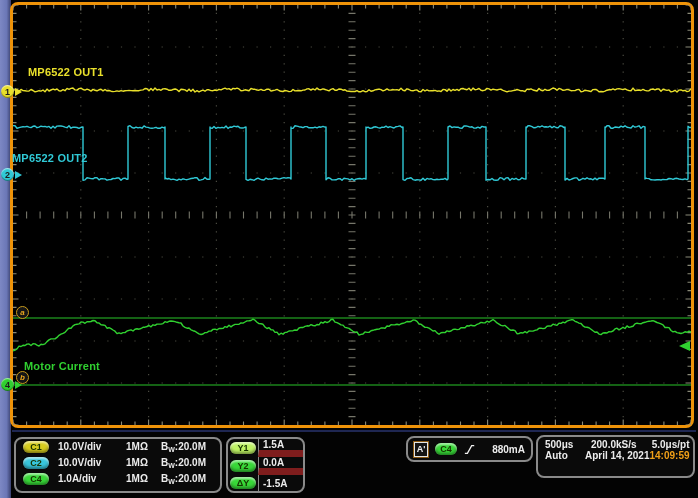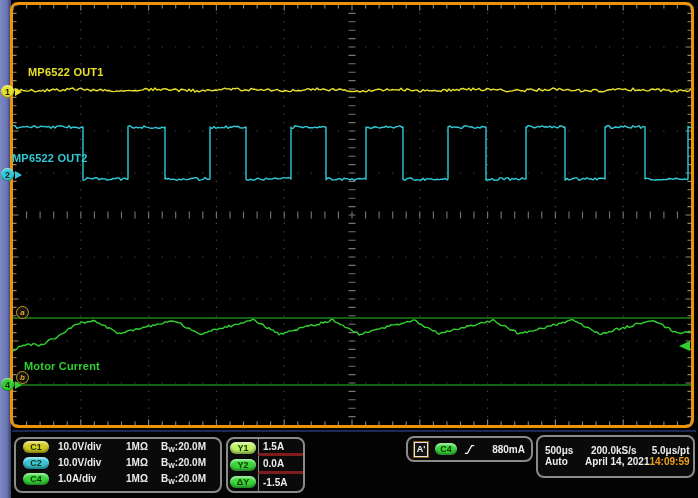--- a/index.html
+++ b/index.html
@@ -36,30 +36,30 @@
         box-shadow:inset 0 2px 2px rgba(255,255,255,.55), inset 0 -2px 3px rgba(0,0,0,.4), 0 0 1px #000;}
   .ch-scale{margin-left:9px;width:68px;}
   .ch-imp{width:32px;}
   .ch-bw{margin-left:3px;}
   sub{font-size:7px;vertical-align:-2px;}
 
   .panel-cursors{left:226px;top:437px;width:79px;height:56px;padding:0;display:grid;
                  grid-template-columns:30px 1fr;grid-template-rows:1fr 1fr 1fr;}
   .cur-badge-cell{display:flex;align-items:center;justify-content:center;}
   .cur-val-cell{display:flex;align-items:center;padding-left:4px;border-left:1px solid #8a8a8a;}
-  .cur-border-bottom{border-bottom:3px solid #7f1d1d;}
+  .cur-border-bottom{border-bottom:7px solid #7f1d1d;}
 
   .panel-trigger{left:406px;top:436px;width:127px;height:26px;display:flex;align-items:center;padding:0 6px;}
   .trig-a-badge{width:14px;height:13px;background:#141414;border:1px solid #e4e4e4;outline:1px solid #8a5a14;
                 color:#f2f2f2;font-size:9px;font-weight:bold;display:flex;align-items:center;justify-content:center;}
   .trig-oval{margin-left:7px;}
   .trig-slope{margin-left:7px;}
   .trig-level{margin-left:17px;}
 
-  .panel-horiz{left:536px;top:435px;width:159px;height:43px;padding:8px 7px;display:grid;
+  .panel-horiz{left:536px;top:435px;width:159px;height:43px;padding:2px 7px;display:grid;
                grid-template-rows:1fr 1fr 1fr 1fr;align-items:center;}
   .hrow{display:flex;align-items:center;white-space:nowrap;}
   .h-col1{width:40px;}
   .h-run{color:#27dd27;}
   .h-time{margin-left:auto;color:#f0a018;}
   .h-right{margin-left:auto;}
   .h-mid{margin-left:6px;}
 </style>
 </head>
 <body>

